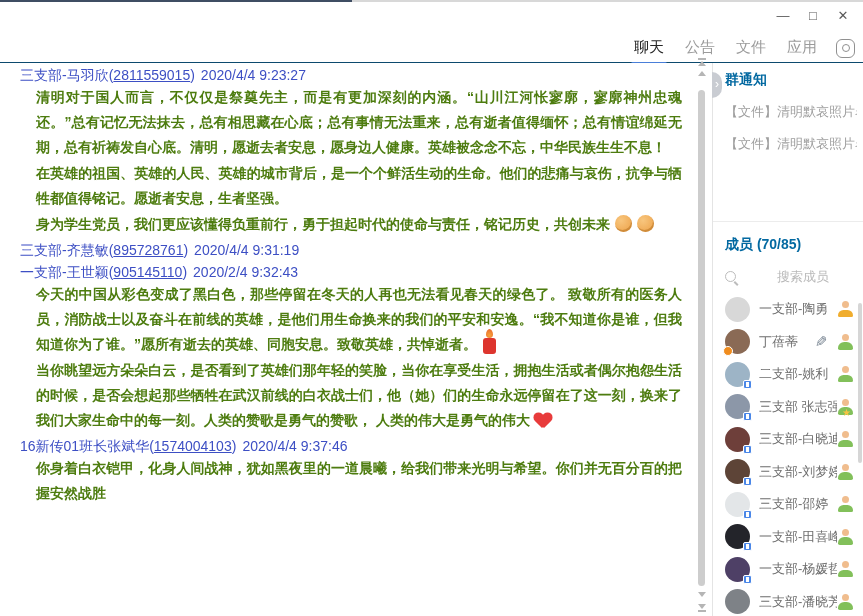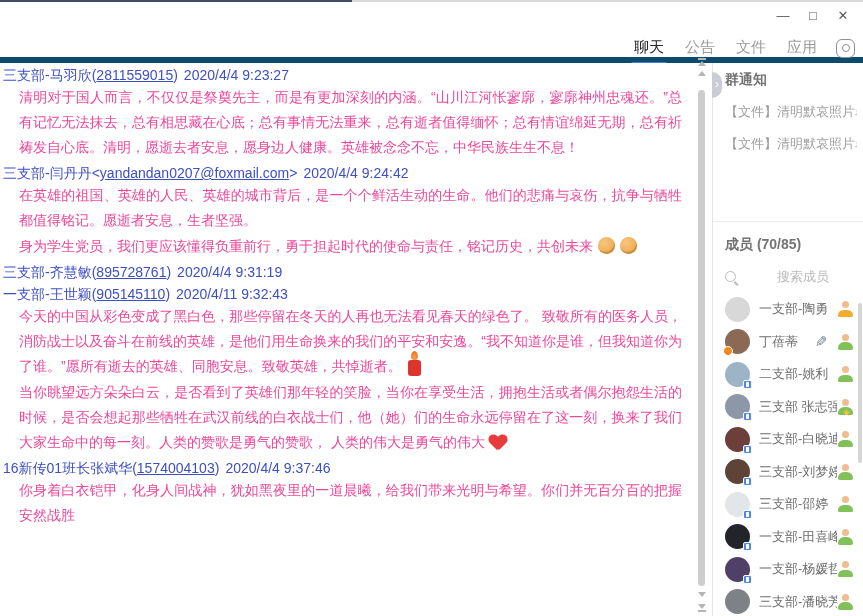--- a/index.html
+++ b/index.html
@@ -11,34 +11,34 @@
   .edge-l { position:absolute; top:0; left:0; width:352px; height:2px; background:#3f4d63; }
   .edge-r { position:absolute; top:0; left:352px; right:0; height:2px; background:#d8d8d8; }
 
   
   .titlebar { position:absolute; top:2px; left:0; right:0; height:30px; background:#fff; }
   .win-title { position:absolute; left:12px; top:6px; font-size:16px; color:#141414; letter-spacing:.5px; }
   .win-controls { position:absolute; right:10px; top:4px; display:flex; gap:10px; }
   .win-btn { width:20px; height:20px; text-align:center; line-height:20px; font-size:13px; color:#5a5a5a; cursor:default; }
 
   
-  .tabbar { position:absolute; top:30px; left:0; right:0; height:33px; background:#fff; border-bottom:6px solid #0c4a6e;text-decoration:underline; }
+  .tabbar { position:absolute; top:30px; left:0; right:0; height:33px; background:#fff; border-bottom:1px solid #0c4a6e;text-decoration:underline; }
   .tabs { position:absolute; right:8px; top:4px; display:flex; align-items:center; gap:17px; }
   .tab { font-size:15px; color:#9b9b9b; padding:4px 2px 8px 2px; position:relative; }
   .tab.active { color:#262626; }
   .tab.active::after { content:""; position:absolute; left:-1px; right:-1px; bottom:0; height:3px; background:#4a7fd9; border-radius:2px; }
   .gear { position:relative; width:19px; height:19px; border:1.5px solid #909090; border-radius:6px; margin-bottom:3px; }
   .gear::after { content:""; position:absolute; left:4.5px; top:4.5px; width:6px; height:6px; border:1.5px solid #909090; border-radius:50%; }
 
   
-  .chat { position:absolute; left:0; top:63px; bottom:0; width:694px; overflow:hidden; padding-left:3px; background:#fff; }
+  .chat { position:absolute; left:0; top:63px; bottom:0; width:694px; overflow:hidden; padding-left:20px; background:#fff; }
   .msg-header { font-size:14px; color:#3d4fc4; line-height:20px; margin-top:2px; white-space:nowrap; }
   .msg-header .sep { display:inline-block; width:6px; }
   .u { text-decoration:underline; }
-  .msg-body { font-size:14px; color:#ec4899; line-height:25px; padding:0 12px 1px 16px; text-align:justify; }
+  .msg-body { font-size:14px; color:#4d7c0f; line-height:25px; padding:0 12px 1px 16px; text-align:justify;font-weight:bold; }
 
   
   .fist { display:inline-block; width:17px; height:17px; border-radius:50%;
     background:radial-gradient(circle at 35% 32%, #f8c67e, #ec9f45); vertical-align:-3px; margin-left:5px;
     box-shadow:inset -1px -2px 0 rgba(176,108,28,.5); }
   .candle { display:inline-block; width:13px; height:22px; position:relative; vertical-align:-5px; margin-left:6px; }
   .candle::before { content:""; position:absolute; bottom:0; left:0; width:13px; height:16px; background:#dd352e; border-radius:3px; }
   .candle::after { content:""; position:absolute; top:-3px; left:3px; width:7px; height:9px;
     background:radial-gradient(circle at 50% 70%, #f6a23a, #e8632a); border-radius:50% 50% 50% 50%/62% 62% 38% 38%; }
   .heart { display:inline-block; width:16px; height:14px; position:relative; vertical-align:-2px; margin-left:4px; }
@@ -51,21 +51,21 @@
   .sc-ic { position:absolute; left:4px; display:flex; flex-direction:column; align-items:center; }
   .bar8 { width:8px; height:2px; background:#b5b5b5; margin:1px 0; }
   .tri-up { width:0; height:0; border-left:4px solid transparent; border-right:4px solid transparent; border-bottom:5px solid #b5b5b5; }
   .tri-down { width:0; height:0; border-left:4px solid transparent; border-right:4px solid transparent; border-top:5px solid #b5b5b5; }
   .thumb { position:absolute; left:4px; top:34px; width:7px; height:496px; background:#cdcdcd; border-radius:4px; }
 
   
   .sidebar { position:absolute; left:712px; top:63px; bottom:0; width:151px; background:#fff; border-left:1px solid #e4e4e4; }
   .collapse { position:absolute; left:-1px; top:9px; width:10px; height:26px; background:#c9ccd2; border-radius:0 13px 13px 0; color:#fff; font-size:12px; line-height:25px; text-align:center; }
   .notice-sec { height:159px; border-bottom:1px solid #ececec; padding:8px 6px 0 12px; }
-  .sec-title { font-size:14px; font-weight:bold; color:#737373; }
+  .sec-title { font-size:14px; font-weight:bold; color:#0369a1; }
   .notice-item { font-size:13px; color:#9f9f9f; margin-top:14px; white-space:nowrap; overflow:hidden; }
   .members-sec { padding:14px 0 0 12px; }
   .search-row { display:flex; align-items:center; margin-top:13px; height:18px; }
   .mag { position:relative; width:11px; height:11px; border:1.5px solid #bcbcbc; border-radius:50%; margin-right:9px; flex:none; }
   .mag::after { content:""; position:absolute; left:9px; top:9px; width:5px; height:1.5px; background:#bcbcbc; transform:rotate(45deg); transform-origin:0 0; }
   .search-in { border:none; outline:none; font-size:13px; color:#555; width:96px; font-family:inherit;margin-left:32px; }
   .search-in::placeholder { color:#b8b8b8; }
   .m-list { margin-top:8px; }
   .m-row { display:flex; align-items:center; height:32.5px; position:relative; padding-right:10px; }
   .avatar { position:relative; width:25px; height:25px; border-radius:50%; flex:none; margin-right:9px; }
@@ -108,31 +108,30 @@
   </div>
 
   <div class="chat">
 
     <div>
       <div class="msg-header"><span>三支部-马羽欣</span><span>(</span><span class="u">2811559015</span><span>)</span><span class="sep"></span><span>2020/4/4 9:23:27</span></div>
       <div class="msg-body">清明对于国人而言，不仅仅是祭奠先主，而是有更加深刻的内涵。“山川江河怅寥廓，寥廓神州忠魂还。”总有记忆无法抹去，总有相思藏在心底；总有事情无法重来，总有逝者值得缅怀；总有情谊绵延无期，总有祈祷发自心底。清明，愿逝去者安息，愿身边人健康。英雄被念念不忘，中华民族生生不息！</div>
     </div>
 
     <div>
-      <div class="msg-header"><span>三支部-闫丹丹</span><span>&lt;</span><span class="u">yandandan0207@foxmail.com</span><span>&gt;</span><span class="sep"></span><span>2020/4/4 9:24:42</span></div>
       <div class="msg-body">在英雄的祖国、英雄的人民、英雄的城市背后，是一个个鲜活生动的生命。他们的悲痛与哀伤，抗争与牺牲都值得铭记。愿逝者安息，生者坚强。</div>
       <div class="msg-body"><span>身为学生党员，我们更应该懂得负重前行，勇于担起时代的使命与责任，铭记历史，共创未来</span><span class="fist"></span><span class="fist"></span></div>
     </div>
 
     <div>
       <div class="msg-header"><span>三支部-齐慧敏</span><span>(</span><span class="u">895728761</span><span>)</span><span class="sep"></span><span>2020/4/4 9:31:19</span></div>
     </div>
 
     <div>
-      <div class="msg-header"><span>一支部-王世颖</span><span>(</span><span class="u">905145110</span><span>)</span><span class="sep"></span><span>2020/4/11 9:32:43</span></div>
+      <div class="msg-header"><span>一支部-王世颖</span><span>(</span><span class="u">905145110</span><span>)</span><span class="sep"></span><span>2020/2/4 9:32:43</span></div>
       <div class="msg-body"><span>今天的中国从彩色变成了黑白色，那些停留在冬天的人再也无法看见春天的绿色了。 致敬所有的医务人员，消防战士以及奋斗在前线的英雄，是他们用生命换来的我们的平安和安逸。“我不知道你是谁，但我知道你为了谁。”愿所有逝去的英雄、同胞安息。致敬英雄，共悼逝者。</span><span class="candle"></span></div>
     </div>
 
     <div>
       <div class="msg-body"><span>当你眺望远方朵朵白云，是否看到了英雄们那年轻的笑脸，当你在享受生活，拥抱生活或者偶尔抱怨生活的时候，是否会想起那些牺牲在武汉前线的白衣战士们，他（她）们的生命永远停留在了这一刻，换来了我们大家生命中的每一刻。人类的赞歌是勇气的赞歌， 人类的伟大是勇气的伟大</span><span class="heart"></span></div>
     </div>
 
     <div>
       <div class="msg-header"><span>16新传01班长张斌华</span><span>(</span><span class="u">1574004103</span><span>)</span><span class="sep"></span><span>2020/4/4 9:37:46</span></div>
       <div class="msg-body">你身着白衣铠甲，化身人间战神，犹如黑夜里的一道晨曦，给我们带来光明与希望。你们并无百分百的把握安然战胜</div>

